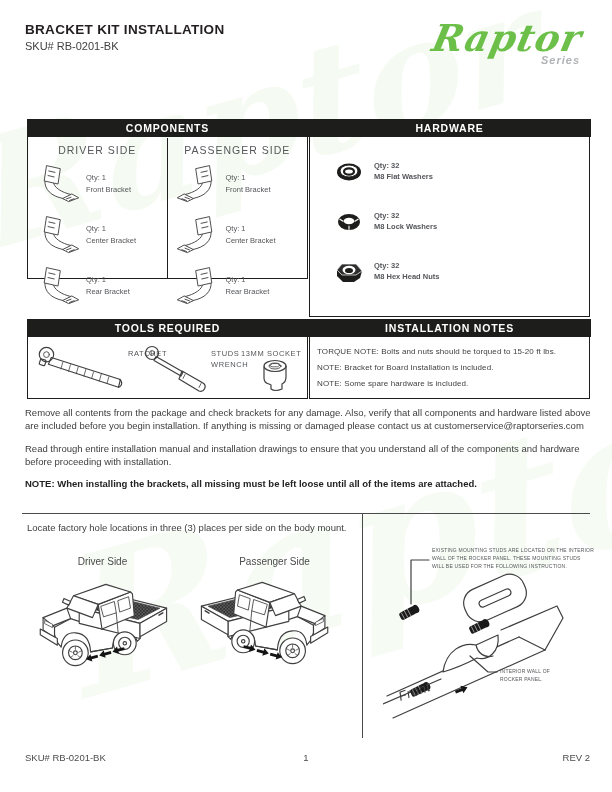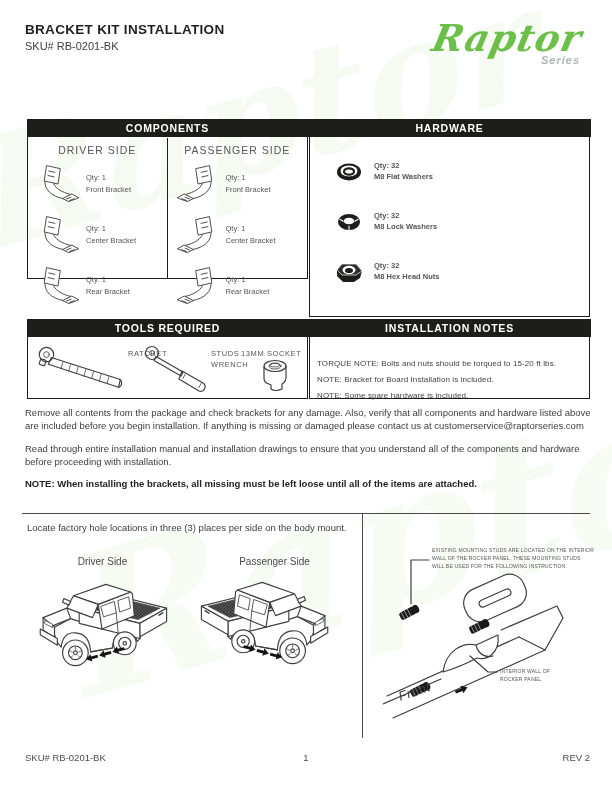--- a/index.html
+++ b/index.html
@@ -48,21 +48,21 @@
   
   .hw-item { display:flex; align-items:flex-start; padding-left:24px; margin-top:14px;font-weight:bold; }
   .hw-item:first-child { margin-top:22px; }
   .hw-item svg { flex:0 0 30px; }
   .hw-item-text { font-size:7.5px; line-height:1.5; color:#55565a; margin-left:10px; }
   .hw-item.gap { margin-top:26px; }
   
   .tool-label { position:absolute; font-size:7.5px; letter-spacing:.6px; color:#55565a; line-height:1.5; }
   
   .note-line { font-size:8px; color:#3f3f3f; margin:0 0 7px 7px; letter-spacing:.1px; }
-  .sect-body.notes-body { padding-top:9px;margin-top:12px; }
+  .sect-body.notes-body { padding-top:9px; }
   
   .bodytext { position:absolute; left:25px; top:406px; width:567px; }
   .bodytext p { font-size:9.5px; line-height:1.4; margin-bottom:9px; color:#3d3d3d; }
   .bodytext p.bold { font-weight:bold; color:#232323; }
   
   .hdiv { position:absolute; left:22px; top:513px; width:568px; height:1px; background:#4a4a4a; }
   .vdiv { position:absolute; left:362px; top:514px; width:1px; height:224px; background:#4a4a4a; }
   .step-instr { position:absolute; left:27px; top:521px; width:332px; font-size:9.5px; line-height:1.4; color:#3d3d3d; }
   .truck-label { position:absolute; font-size:10px; color:#4a4a4a; text-align:center; }
   #driver-label { left:45px; top:556px; width:115px; }

